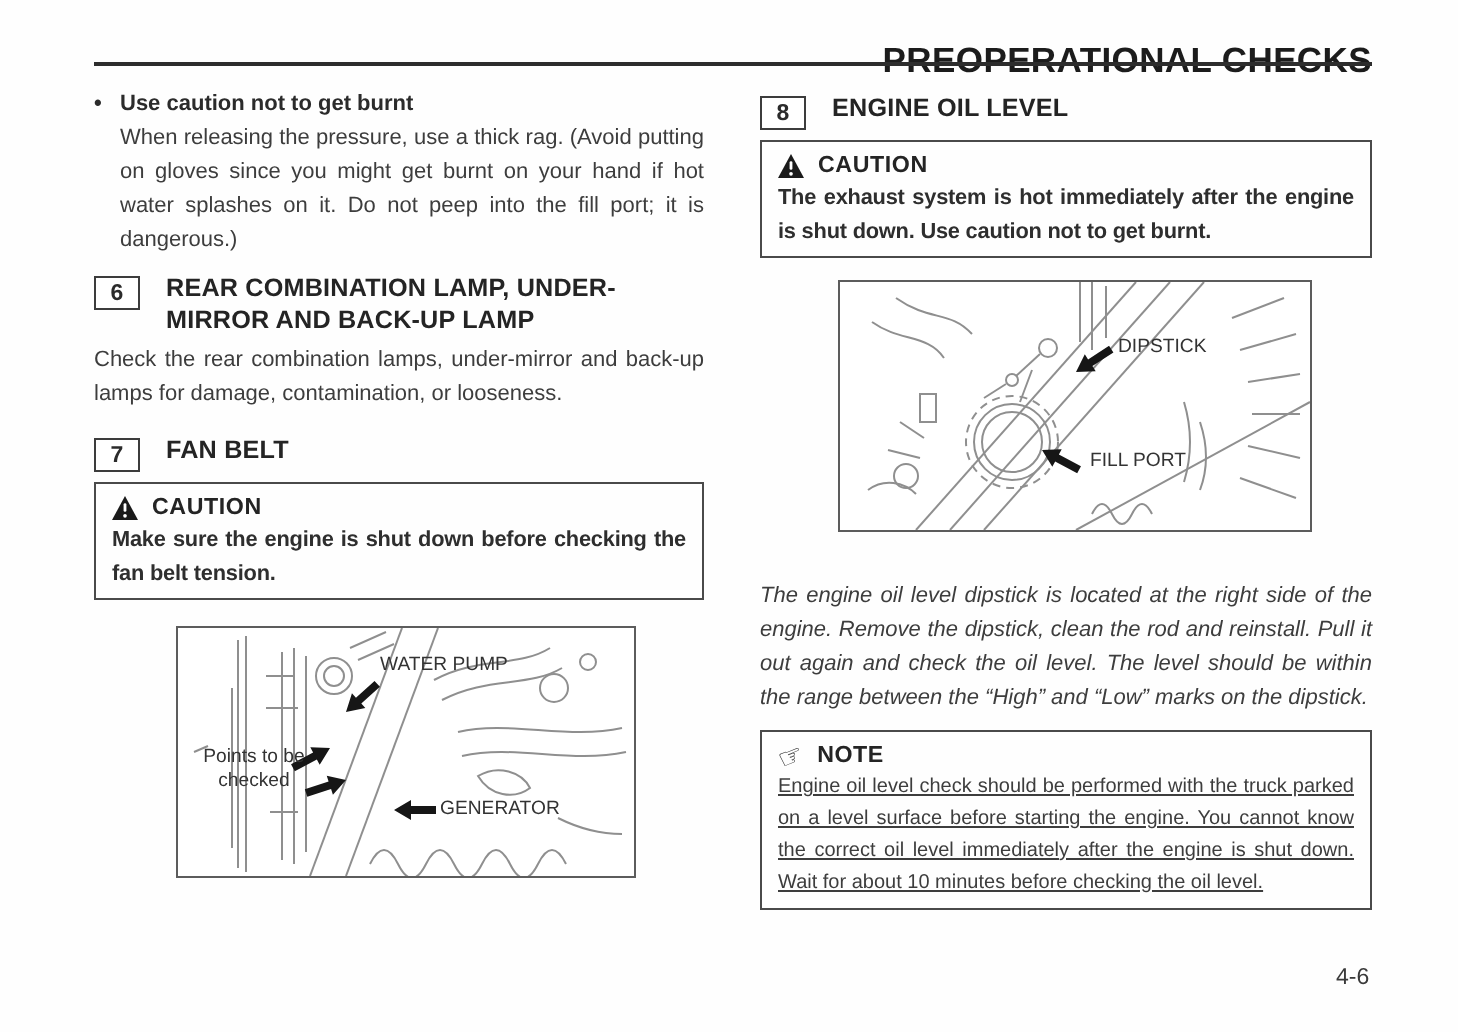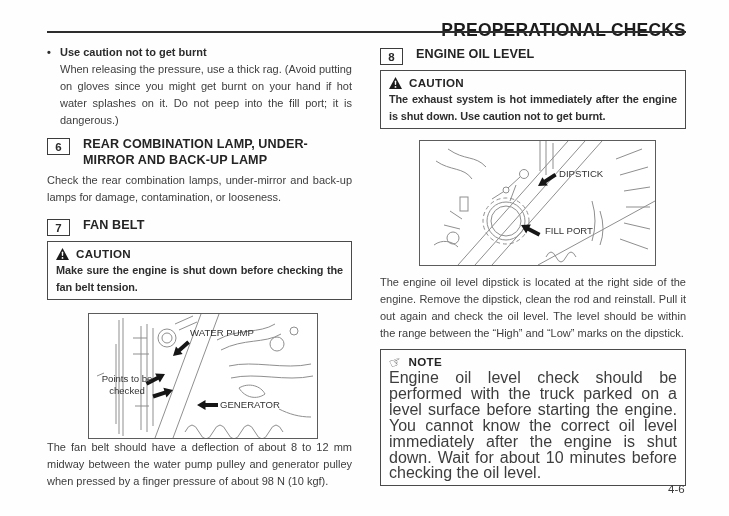--- a/index.html
+++ b/index.html
@@ -28,31 +28,31 @@
     flex:0 0 auto; width:21px; height:15px; border:1.4px solid #3c3c3c;
     display:flex; align-items:center; justify-content:center;
     font-size:11.5px; font-weight:bold; color:#2b2b2b; margin-right:13px; margin-top:1px; background:#fff;
   }
   .section-title { font-size:12.6px; font-weight:bold; line-height:15.5px; color:#242424; letter-spacing:0.1px; }
 
   .alert-box { border:1.4px solid #4a4a4a; padding:3px 8px 4px 8px; margin-top:5px; background:#fefefe; }
   .alert-head { display:flex; align-items:center; gap:7px; height:17px; }
   .alert-label { font-size:11.6px; font-weight:bold; color:#242424; letter-spacing:0.3px; }
   .alert-body-bold { font-size:10.9px; font-weight:bold; line-height:16.5px; text-align:justify; color:#2e2e2e; letter-spacing:-0.1px; }
-  .note-body { font-size:16px; line-height:15.9px; text-align:justify; color:#3d3d3d; }
+  .note-body { font-size:10px; line-height:15.9px; text-align:justify; color:#3d3d3d;text-decoration:underline; }
   .note-hand { font-size:14px; line-height:14px; color:#2a2a2a; display:inline-block; transform:rotate(-22deg); }
 
   .figure-box { border:1.5px solid #5c5c5c; background:#ffffff; position:relative; }
   .fig1 { width:228px; height:124px; margin:13px 0 0 41px; }
   .fig2 { width:235px; height:124px; margin:11px 0 0 39px; }
   .fig-svg { position:absolute; left:0; top:0; width:100%; height:100%; }
   .fig-label { position:absolute; font-size:9.6px; line-height:11.5px; color:#333; white-space:nowrap; }
   .fig-label.wrap { white-space:normal; text-align:center; }
 
-  .para-nowrap { font-size:11px; line-height:17px; color:#3d3d3d; white-space:nowrap; } .mt7 { margin-top:7px; } .mt8 { margin-top:8px; }
+  .para-nowrap { font-size:11px; line-height:17px; color:#3d3d3d; white-space:nowrap; } .mt7 { margin-top:7px; } .mt8 { margin-top:24px;font-style:italic; }
 
   .page-number { position:absolute; left:668px; top:483px; font-size:11.5px; color:#3a3a3a; }
 </style>
 </head>
 <body>
 
 <div class="page">
 
   <div class="header-title">PREOPERATIONAL CHECKS</div>
   <div class="header-rule"></div>
@@ -127,21 +127,20 @@
           <use href="#arrow-glyph" transform="translate(76,60) rotate(152)"></use>
           <use href="#arrow-glyph" transform="translate(84,76) rotate(162)"></use>
           <use href="#arrow-glyph" transform="translate(108,91) rotate(0)"></use>
         </g>
       </svg>
       <div class="fig-label" style="left:101px; top:13px;">WATER PUMP</div>
       <div class="fig-label wrap" style="left:8px; top:59px; width:60px;">Points to be checked</div>
       <div class="fig-label" style="left:131px; top:85px;">GENERATOR</div>
     </div>
 
-    <div class="body-text">The fan belt should have a deflection of about 8 to 12 mm midway between the water pump pulley and generator pulley when pressed by a finger pressure of about 98 N (10 kgf).</div>
   </div>
 
   <div class="col col-right">
 
     <div class="section-heading" style="margin-top:0;">
       <div class="num-box">8</div>
       <div class="section-title">ENGINE OIL LEVEL</div>
     </div>
 
     <div class="alert-box">

